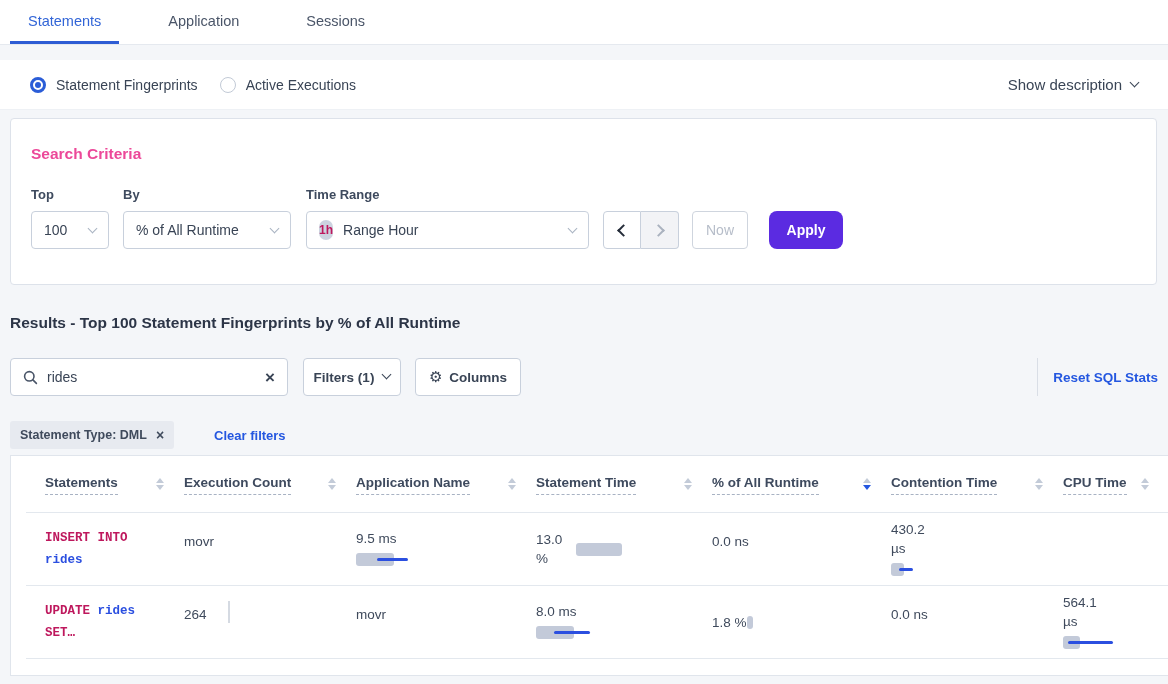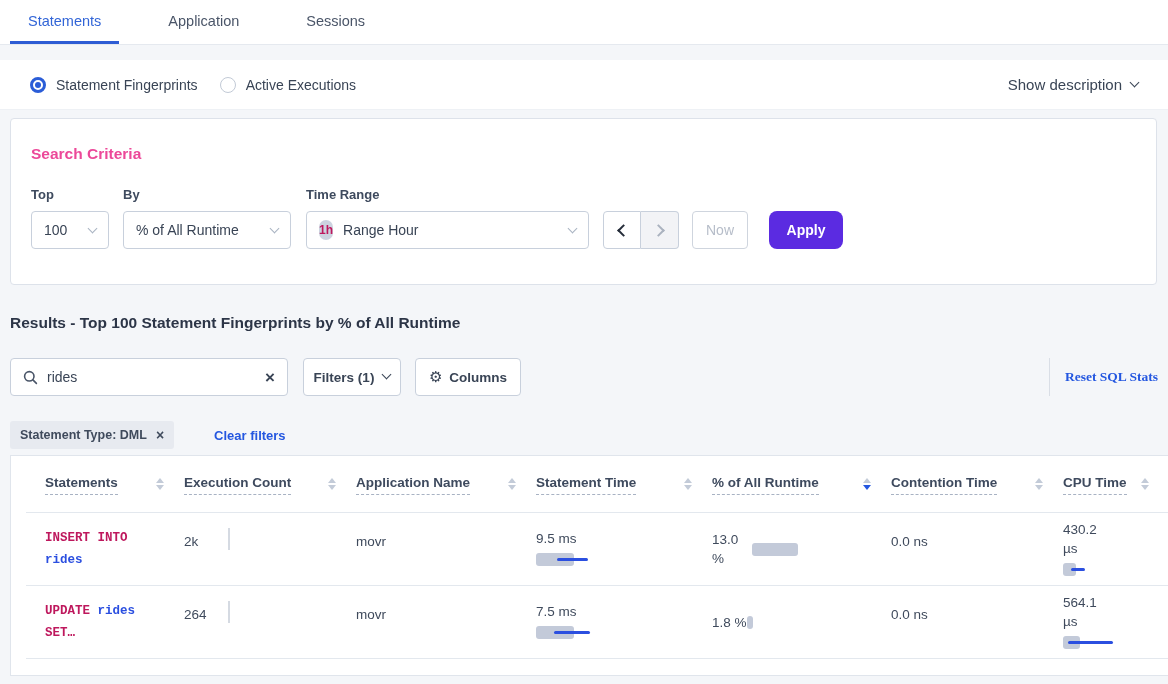--- a/index.html
+++ b/index.html
@@ -69,21 +69,21 @@
   .toolbar-btn { position:absolute; top:0; height:38px; background:#fff; border:1px solid #c8d0dc; border-radius:4px;
                  display:flex; align-items:center; justify-content:center; font-size:13.5px; font-weight:bold;
                  color:#394455; cursor:pointer; }
   .btn-filters { left:293px; width:98px; }
   .btn-columns { left:405px; width:106px; gap:7px; }
   .gear { font-size:15px; font-weight:normal; }
   .stats { position:absolute; right:0; top:0; height:38px; display:flex; align-items:center;
            font-size:13.5px; color:#3c4858; }
   .stats .strong { font-weight:bold; }
   .reset-link { margin-left:32px; padding-left:15px; border-left:1px solid #d9dee6; height:38px;
-                display:flex; align-items:center; color:#2457e0; font-weight:bold; cursor:pointer;font-family:Liberation Serif, serif; }
+                display:flex; align-items:center; color:#2457e0; font-weight:bold; cursor:pointer; }
 
   .chip-row { position:absolute; top:421px; left:10px; display:flex; align-items:center;gap:27px; }
   .chip { background:#e7eaf0; border-radius:3px; padding:6px 10px; font-size:12.5px; font-weight:bold;
           color:#3f4a5c; display:flex; align-items:center; gap:9px; }
   .chip .x { font-size:14px; cursor:pointer; }
   .clear-filters { margin-left:13px; color:#2457e0; font-weight:bold; font-size:13px; cursor:pointer; }
 
   
   .table-card { position:absolute; top:455px; left:10px; right:-2px; bottom:8px; background:#fff;
                 border:1px solid #e0e5ec; overflow:hidden; }
@@ -254,21 +254,20 @@
           <i class="up"></i>
           <i class="dn"></i>
         </span></div>
     </div>
   <div>
       <div class="tr grid">
         <div class="td td-stmt">
           <div class="sql-line"><span class="sql">INSERT INTO</span></div>
           <div class="sql-line"><span class="sql link">rides</span></div>
         </div>
-        <div class="td td-exec"><span class="cell-text">2k</span><span class="exec-bar"></span></div>
         <div class="td td-app"><span class="cell-text">movr</span></div>
         <div class="td td-time"><span class="cell-text">9.5 ms</span><div class="mini-bar">
             <i class="bar-gray" style="width: 38px;"></i>
             <i class="bar-blue" style="left: 21px; width: 31px;"></i>
           </div></div>
         <div class="td td-runtime">
           <span class="cell-text wrap-text">13.0 %</span>
           <span class="bar-gray" style="width: 46px;"></span>
         </div>
         <div class="td td-cont"><span class="cell-text">0.0 ns</span></div>
@@ -277,21 +276,21 @@
             <i class="bar-blue" style="left: 8px; width: 14px;"></i>
           </div></div>
       </div>
       <div class="tr grid">
         <div class="td td-stmt">
           <div class="sql-line"><span class="sql">UPDATE </span><span class="sql link">rides</span></div>
           <div class="sql-line"><span class="sql">SET…</span></div>
         </div>
         <div class="td td-exec"><span class="cell-text">264</span><span class="exec-bar"></span></div>
         <div class="td td-app"><span class="cell-text">movr</span></div>
-        <div class="td td-time"><span class="cell-text">7.5 ms</span><div class="mini-bar">
+        <div class="td td-time"><span class="cell-text">8.0 ms</span><div class="mini-bar">
             <i class="bar-gray" style="width: 38px;"></i>
             <i class="bar-blue" style="left: 18px; width: 36px;"></i>
           </div></div>
         <div class="td td-runtime">
           <span class="cell-text wrap-text">1.8 %</span>
           <span class="bar-gray" style="width: 6px;"></span>
         </div>
         <div class="td td-cont"><span class="cell-text">0.0 ns</span></div>
         <div class="td td-cpu"><span class="cell-text wrap-text cpu-text">564.1 µs</span><div class="mini-bar">
             <i class="bar-gray" style="width: 17px;"></i>

